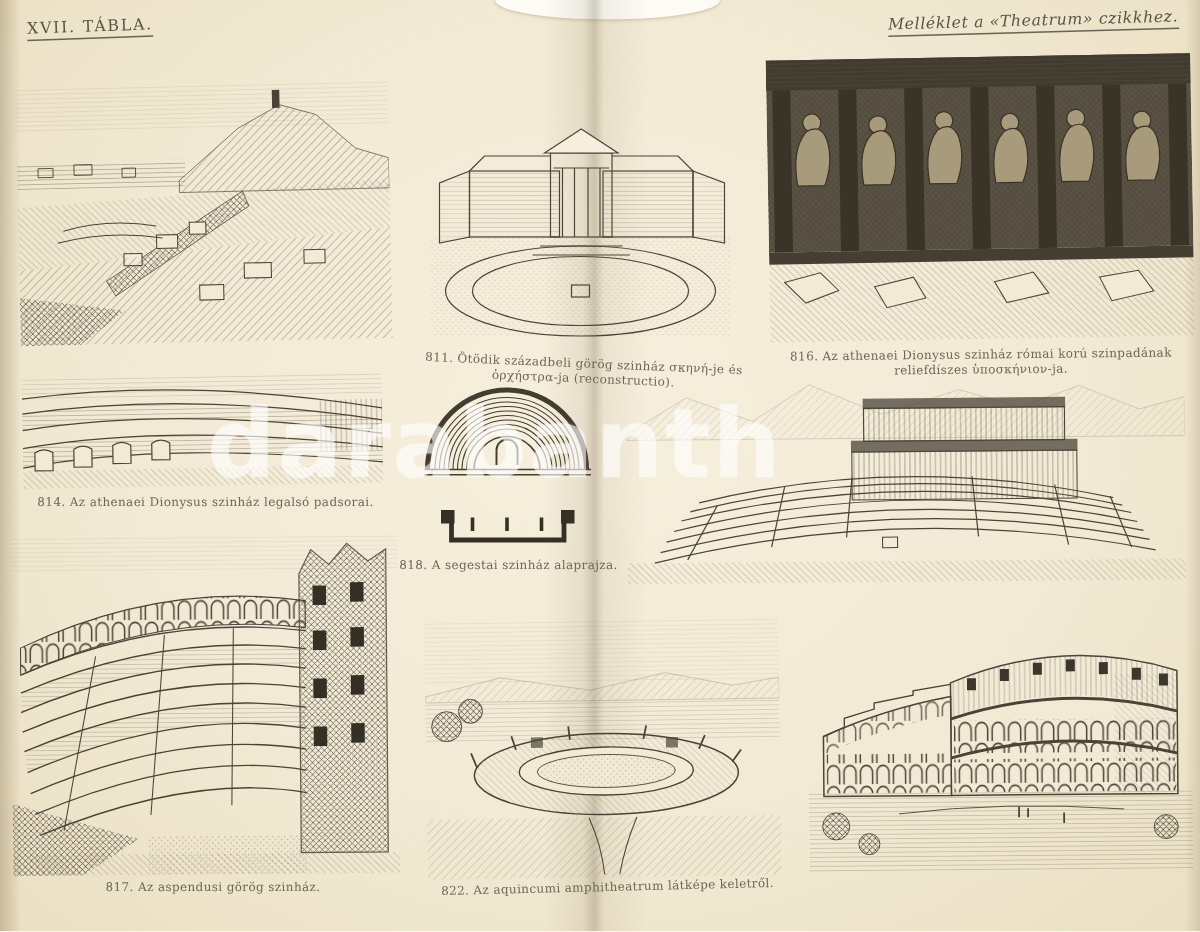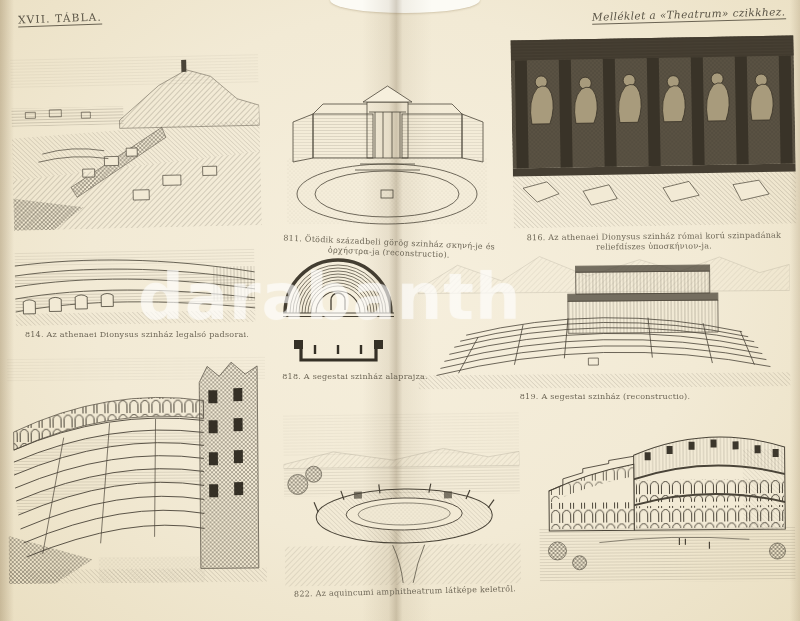--- a/index.html
+++ b/index.html
@@ -257,21 +257,21 @@
       <g stroke="#353026" fill="none">
         <path d="M20 93 L20 108 L95 108 L95 93" stroke-width="3.2"></path>
         <line x1="34" y1="93" x2="34" y2="102" stroke-width="2.4"></line>
         <line x1="57" y1="93" x2="57" y2="102" stroke-width="2.4"></line>
         <line x1="80" y1="93" x2="80" y2="102" stroke-width="2.4"></line>
       </g>
       <rect x="13" y="88" width="9" height="9" fill="#353026"></rect>
       <rect x="93" y="88" width="9" height="9" fill="#353026"></rect>
     </svg>
   </div>
-  <div class="cap" style="left:272px;top:372px;width:166px;text-align:center;">818. A segestai szinház alaprajza.</div>
+  <div class="cap" style="left:256px;top:372px;width:166px;text-align:center;">818. A segestai szinház alaprajza.</div>
 
   <div class="fig" style="left:418px;top:246px;width:372px;height:142px;transform:rotate(-0.5deg)">
     <svg viewBox="0 0 372 142">
       <path d="M0 42 L40 18 L84 34 L122 10 L170 30 L222 14 L262 26 L302 12 L342 28 L372 20 L372 46 L0 46 Z" fill="url(#hA)" opacity=".25" stroke="#4a4438" stroke-width=".5"></path>
       <g stroke="#4a4438">
         <rect x="158" y="20" width="134" height="6" fill="#4a4438" opacity=".75"></rect>
         <rect x="158" y="26" width="134" height="22" fill="url(#hV)" fill-opacity=".55" stroke-width=".7"></rect>
         <rect x="150" y="48" width="150" height="7" fill="#4a4438" opacity=".75"></rect>
         <rect x="150" y="55" width="150" height="32" fill="url(#hV)" fill-opacity=".55" stroke-width=".7"></rect>
       </g>
@@ -287,21 +287,20 @@
         <line x1="105" y1="78" x2="96" y2="118"></line>
         <line x1="150" y1="72" x2="146" y2="112"></line>
         <line x1="230" y1="72" x2="234" y2="112"></line>
         <line x1="285" y1="78" x2="294" y2="118"></line>
         <line x1="322" y1="86" x2="336" y2="120"></line>
       </g>
       <rect x="0" y="128" width="372" height="14" fill="url(#hB)" opacity=".5"></rect>
       <rect x="170" y="112" width="10" height="7" fill="none" stroke="#4a4438" stroke-width=".7"></rect>
     </svg>
   </div>
-  <div class="cap" style="left:455px;top:392px;width:300px;">819. A segestai szinház (reconstructio).</div>
 
   <div class="fig" style="left:8px;top:357px;width:258px;height:226px;transform:rotate(-0.5deg)">
     <svg viewBox="0 0 258 226">
       <rect x="0" y="0" width="258" height="24" fill="url(#hH)" opacity=".1"></rect>
       <path d="M192 26 L200 10 L212 20 L224 6 L238 18 L250 10 L250 212 L192 212 Z" fill="url(#hX)" opacity=".85" stroke="#4a4438" stroke-width=".8"></path>
       <g fill="#353026">
         <rect x="201" y="34" width="9" height="13"></rect>
           <rect x="226" y="32" width="9" height="13"></rect>
         <rect x="201" y="64" width="9" height="13"></rect>
           <rect x="226" y="62" width="9" height="13"></rect>
@@ -327,20 +326,21 @@
       <g stroke="#4a4438" stroke-width=".7">
         <line x1="56" y1="80" x2="34" y2="196"></line>
         <line x1="102" y1="66" x2="92" y2="186"></line>
         <line x1="148" y1="62" x2="146" y2="180"></line>
       </g>
       <path d="M0 178 L84 202 L46 226 L0 226 Z" fill="url(#hX)" opacity=".9"></path>
       <rect x="90" y="200" width="106" height="26" fill="url(#dots)" opacity=".35"></rect>
       <rect x="0" y="212" width="258" height="14" fill="url(#hB)" opacity=".5"></rect>
     </svg>
   </div>
+  <div class="cap" style="left:32px;top:587px;width:220px;">817. Az aspendusi görög szinház.</div>
 
   <div class="fig" style="left:284px;top:413px;width:236px;height:172px;transform:rotate(-0.8deg)">
     <svg viewBox="0 0 236 172">
       <rect x="0" y="0" width="236" height="42" fill="url(#hH)" opacity=".1"></rect>
       <path d="M0 50 L50 38 L110 47 L160 36 L205 45 L236 40 L236 54 L0 54 Z" fill="url(#hA)" opacity=".3" stroke="#4a4438" stroke-width=".5"></path>
       <rect x="0" y="54" width="236" height="28" fill="url(#hH)" opacity=".22"></rect>
       <g>
         <ellipse cx="120" cy="103" rx="88" ry="27" fill="url(#hB)" fill-opacity=".4" stroke="#4a4438" stroke-width="1"></ellipse>
         <ellipse cx="120" cy="101" rx="58" ry="16" fill="#f2ead5" stroke="#4a4438" stroke-width=".9"></ellipse>
         <ellipse cx="120" cy="101" rx="46" ry="11" fill="url(#dots)" fill-opacity=".3" stroke="#4a4438" stroke-width=".6"></ellipse>

